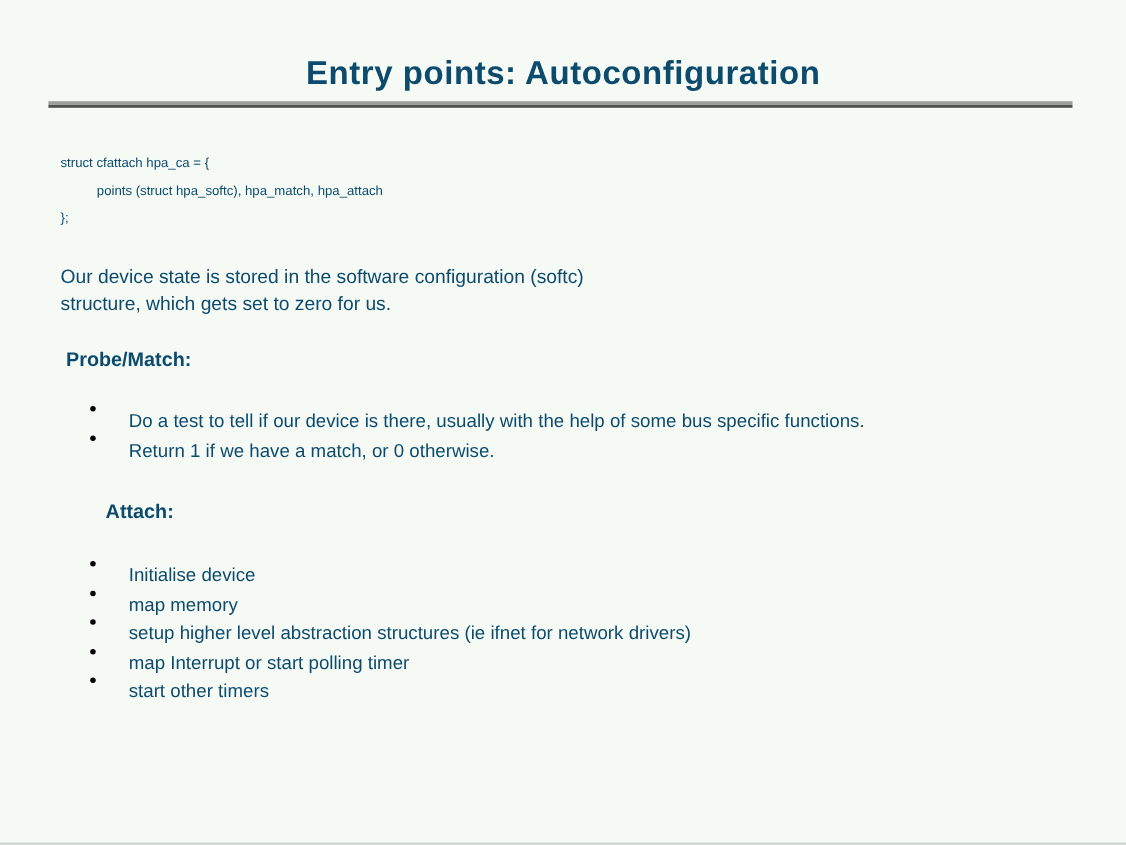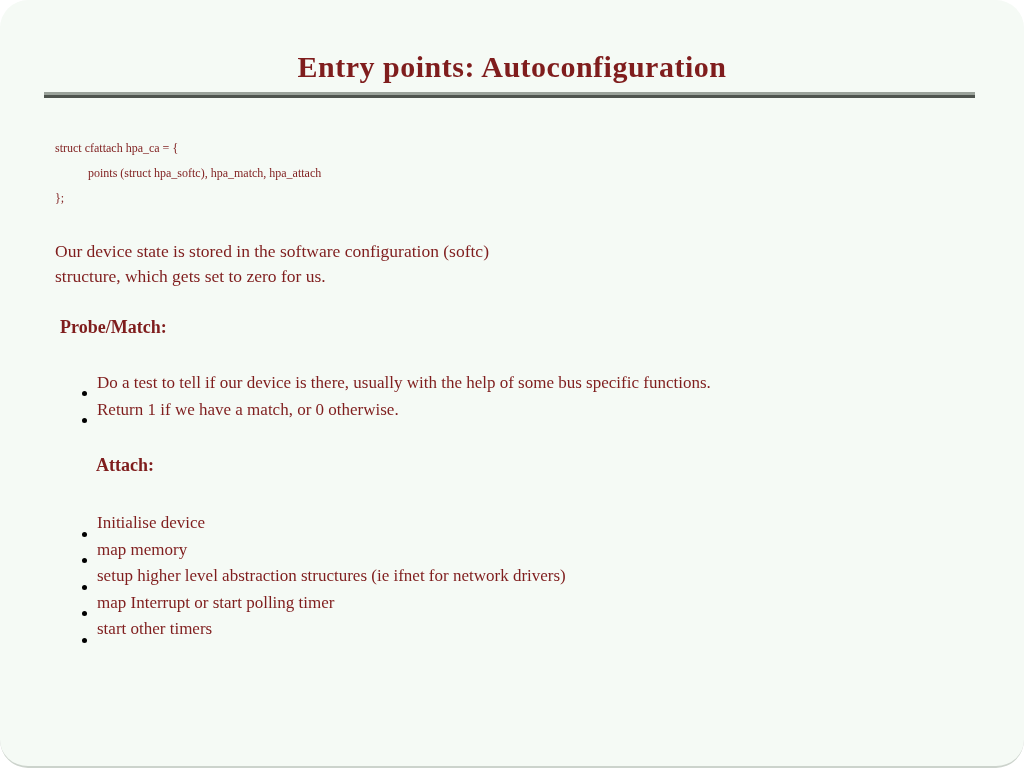--- a/index.html
+++ b/index.html
@@ -4,26 +4,25 @@
 <style>
   html, body {
     margin: 0;
     padding: 0;
   }
   .slide {
     position: relative;
     width: 1024px;
     height: 768px;
     background: #f5faf5;
-    color: #7f1d1d;
-    font-family: Liberation Serif, serif;
+    color: #0c4a6e;
+    font-family: Liberation Sans, sans-serif;
     overflow: hidden;
     box-sizing: border-box;
     border-bottom: 2px solid #ccd3cc;
-    border-radius: 28px;
   }
   .title {
     position: absolute;
     top: 50px;
     left: 0;
     width: 100%;
     text-align: center;
     font-size: 30px;
     font-weight: bold;
     letter-spacing: 0.5px;
@@ -73,21 +72,22 @@
     list-style: none;
     font-size: 17px;
     white-space: nowrap;
   }
   .list-probe  { top: 369px; }
   .list-probe  li { line-height: 27px; }
   .list-attach { top: 510px; }
   .list-attach li { line-height: 26.5px; }
   .bullet-list li {
     display: flex;
-    align-items: flex-end;
+    align-items: flex-start;
+    gap: 20px;
   }
   .dot {
     display: inline-block;
     width: 5px;
     height: 5px;
     border-radius: 50%;
     background: #000;
     margin-right: 10px;
     flex: 0 0 auto;
   }

